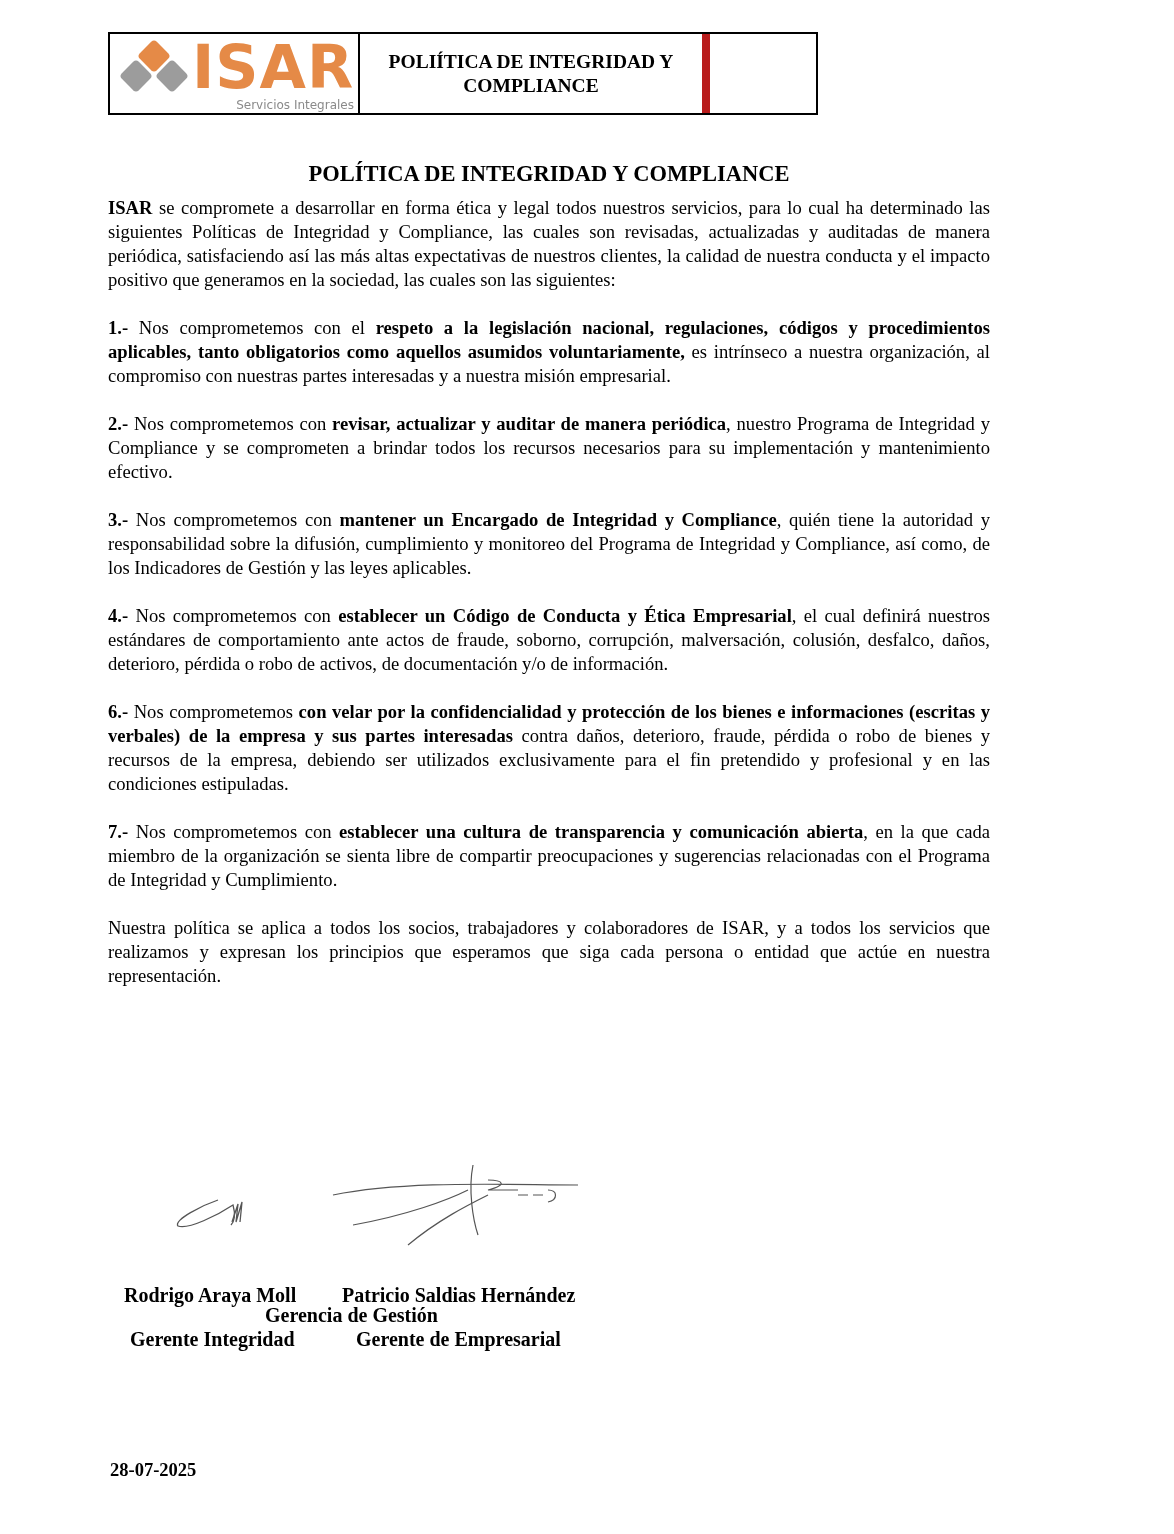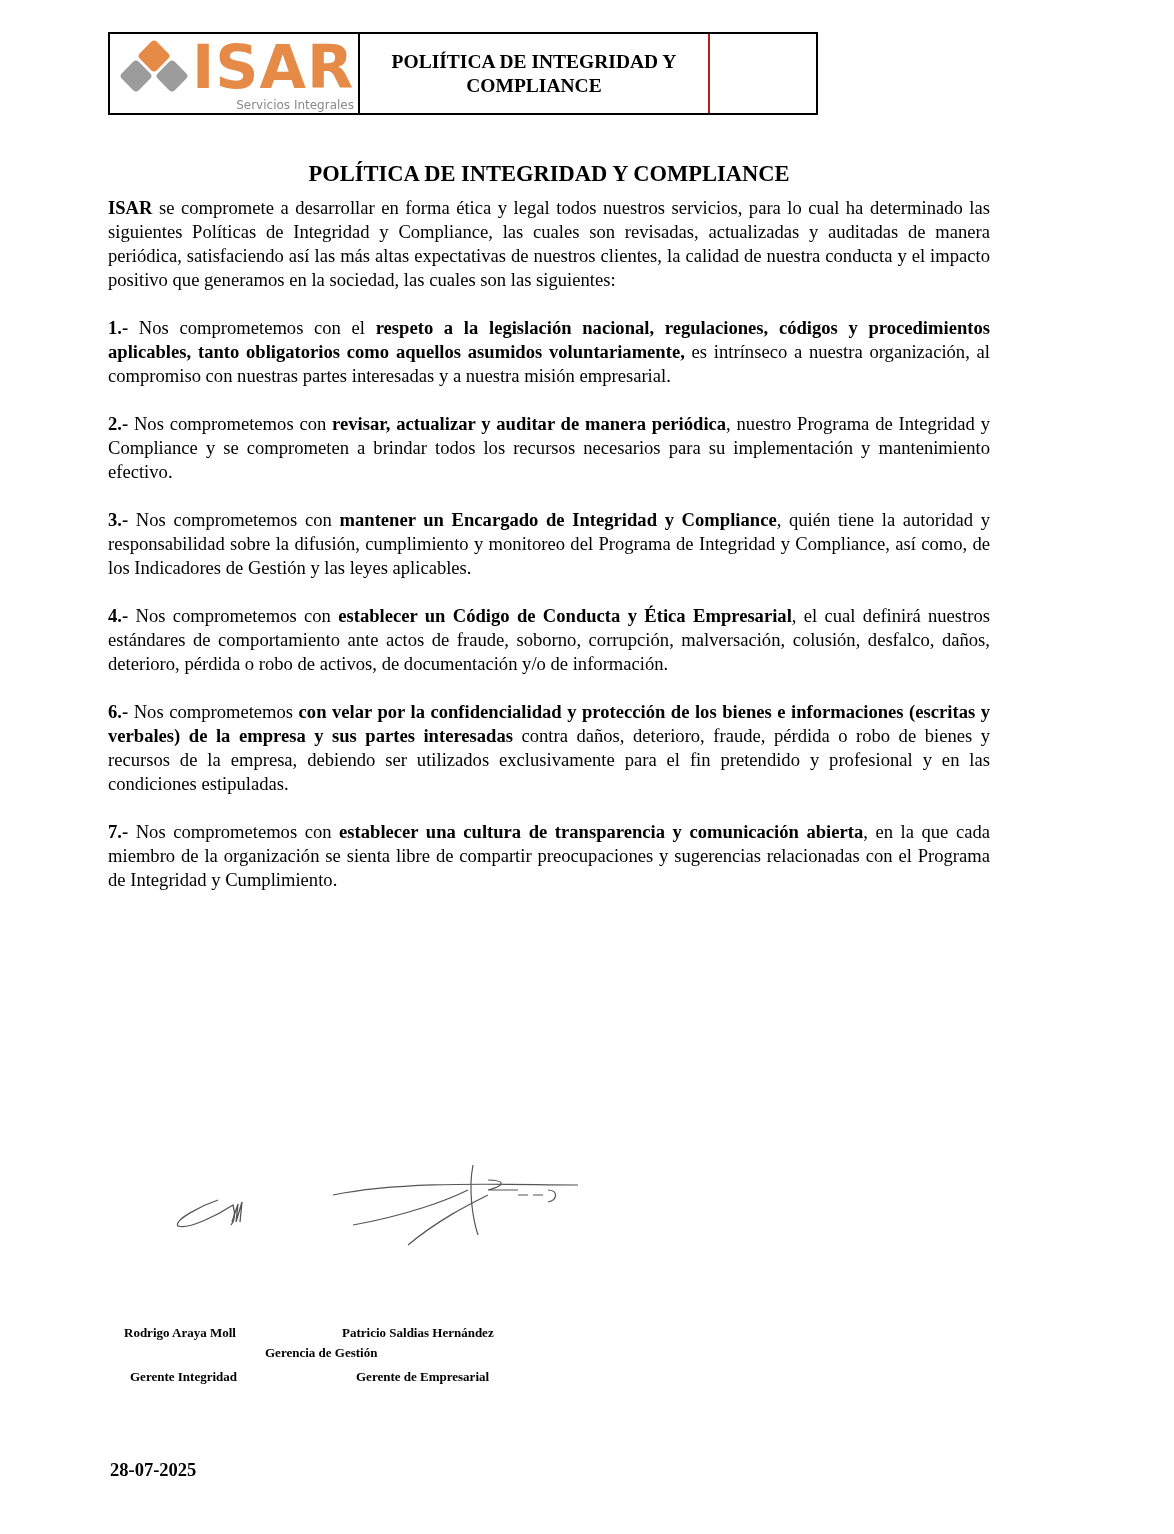--- a/index.html
+++ b/index.html
@@ -6,21 +6,21 @@
     body {
       width: 1174px; height: 1534px; position: relative; overflow: hidden;
       font-family: "Liberation Serif", "DejaVu Serif", serif; color: #000;
     }
     .header-table {
       position: absolute; left: 108px; top: 32px; width: 710px; height: 83px;
       border: 2px solid #000; box-sizing: border-box; display: flex;
     }
     .hdr-logo { width: 250px; border-right: 2px solid #000; position: relative; box-sizing: border-box; }
     .hdr-title {
-      width: 350px; border-right: 2px solid #b91c1c; box-sizing: border-box;
+      width: 350px; border-right: 8px solid #b91c1c; box-sizing: border-box;
       display: flex; align-items: center; justify-content: center; text-align: center;
       font-weight: bold; font-size: 19.5px; line-height: 24px; padding: 0 10px;
     }
     .hdr-meta {
       flex: 1; display: flex; flex-direction: column; justify-content: center; align-items: center;
       font-size: 18.5px; line-height: 24px;
     }
     .logo-svg { position: absolute; left: 4px; top: 4px; }
     .logo-word {
       position: absolute; left: 82px; top: -2px; font-family: "DejaVu Sans", sans-serif;
@@ -33,21 +33,21 @@
     .doc-title {
       position: absolute; left: 108px; width: 882px; top: 144px; text-align: center;
       font-weight: bold; font-size: 22.5px; line-height: 28px; margin-top: 16px;
     }
     .body-text {
       position: absolute; left: 108px; width: 882px; top: 196px;
       font-size: 18.6px; line-height: 24px; text-align: justify;
     }
     .body-text p { margin: 0 0 24px 0; }
     .sig-area { position: absolute; left: 108px; top: 1160px; width: 500px; height: 100px; }
-    .sig-line { font-weight: bold; font-size: 13px; position: absolute; white-space: nowrap; margin-top: 41px; }
+    .sig-line { font-weight: bold; font-size: 20px; position: absolute; white-space: nowrap; }
     .date { position: absolute; left: 110px; top: 1460px; font-weight: bold; font-size: 18.5px; }
   </style>
 </head>
 <body>
 
 <div class="header-table">
   <div class="hdr-logo">
     <svg class="logo-svg" width="80" height="70" viewBox="0 0 80 70">
       <rect x="28" y="6" width="24" height="24" rx="4" transform="rotate(45 40 18)" fill="#e58a47"></rect>
       <rect x="10" y="26" width="24" height="24" rx="4" transform="rotate(45 22 38)" fill="#9c9c9c"></rect>
@@ -69,20 +69,21 @@
 <div class="body-text">
   <p><b>ISAR</b><span> se compromete a desarrollar en forma ética y legal todos nuestros servicios, para lo cual ha determinado las siguientes Políticas de Integridad y Compliance, las cuales son revisadas, actualizadas y auditadas de manera periódica, satisfaciendo así las más altas expectativas de nuestros clientes, la calidad de nuestra conducta y el impacto positivo que generamos en la sociedad, las cuales son las siguientes:</span></p>
 
   <p><b>1.-</b><span> Nos comprometemos con el </span><b>respeto a la legislación nacional, regulaciones, códigos y procedimientos aplicables, tanto obligatorios como aquellos asumidos voluntariamente,</b><span> es intrínseco a nuestra organización, al compromiso con nuestras partes interesadas y a nuestra misión empresarial.</span></p>
   <p><b>2.-</b><span> Nos comprometemos con </span><b>revisar, actualizar y auditar de manera periódica</b><span>, nuestro Programa de Integridad y Compliance y se comprometen a brindar todos los recursos necesarios para su implementación y mantenimiento efectivo.</span></p>
   <p><b>3.-</b><span> Nos comprometemos con </span><b>mantener un Encargado de Integridad y Compliance</b><span>, quién tiene la autoridad y responsabilidad sobre la difusión, cumplimiento y monitoreo del Programa de Integridad y Compliance, así como, de los Indicadores de Gestión y las leyes aplicables.</span></p>
   <p><b>4.-</b><span> Nos comprometemos con </span><b>establecer un Código de Conducta y Ética Empresarial</b><span>, el cual definirá nuestros estándares de comportamiento ante actos de fraude, soborno, corrupción, malversación, colusión, desfalco, daños, deterioro, pérdida o robo de activos, de documentación y/o de información.</span></p>
   <p><b>6.-</b><span> Nos comprometemos </span><b>con velar por la confidencialidad y protección de los bienes e informaciones (escritas y verbales) de la empresa y sus partes interesadas</b><span> contra daños, deterioro, fraude, pérdida o robo de bienes y recursos de la empresa, debiendo ser utilizados exclusivamente para el fin pretendido y profesional y en las condiciones estipuladas.</span></p>
   <p><b>7.-</b><span> Nos comprometemos con </span><b>establecer una cultura de transparencia y comunicación abierta</b><span>, en la que cada miembro de la organización se sienta libre de compartir preocupaciones y sugerencias relacionadas con el Programa de Integridad y Cumplimiento.</span></p>
 
+  <p>Nuestra política se aplica a todos los socios, trabajadores y colaboradores de ISAR, y a todos los servicios que realizamos y expresan los principios que esperamos que siga cada persona o entidad que actúe en nuestra representación.</p>
 </div>
 
 <div class="sig-area">
   <svg width="500" height="100" viewBox="0 0 500 100">
     <g fill="none" stroke="#555" stroke-width="1.3">
       <path d="M 110 40 C 95 45, 65 60, 70 66 C 80 70, 110 55, 125 45 C 128 55, 126 62, 123 65"></path>
       <path d="M 124 62 L 130 44 L 128 62 L 134 42 L 132 62"></path>
     </g>
     <g fill="none" stroke="#555" stroke-width="1.2">
       <path d="M 225 35 C 300 20, 400 25, 470 25"></path>

